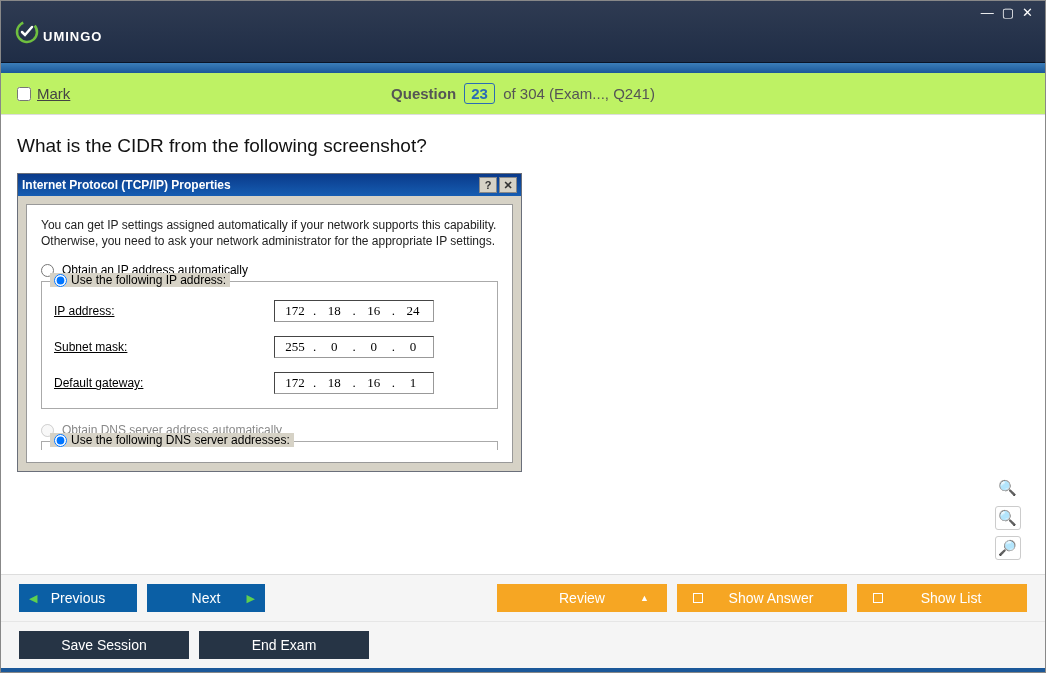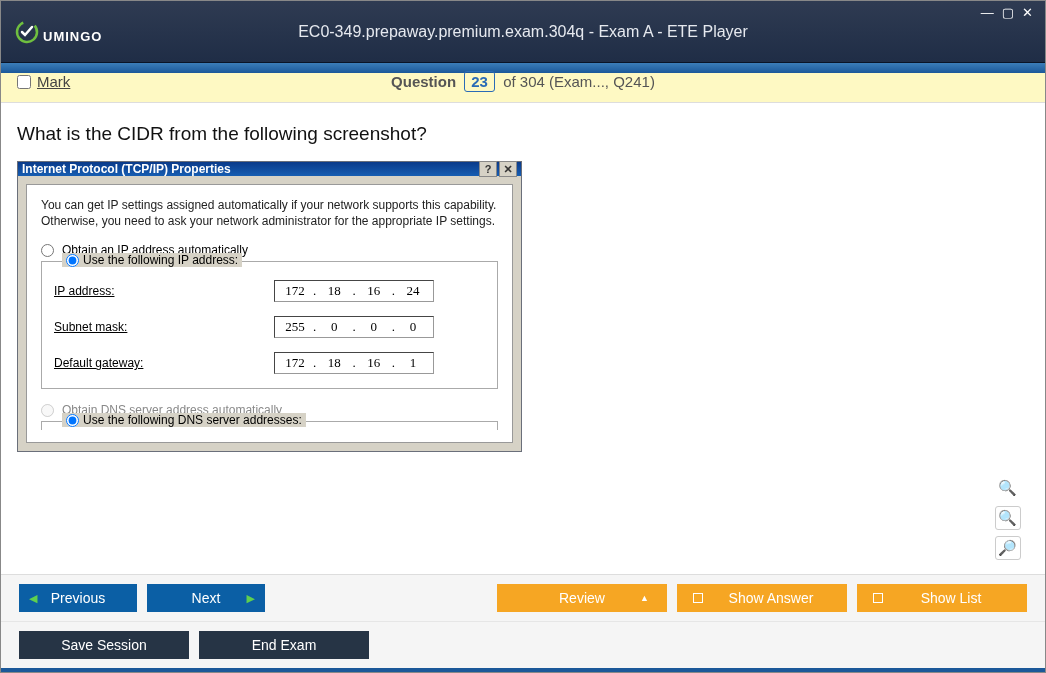--- a/index.html
+++ b/index.html
@@ -5,40 +5,40 @@
 * { box-sizing: border-box; margin: 0; padding: 0; }
 body { font-family: "Segoe UI", Arial, sans-serif; background: #fff; width: 1046px; height: 673px; overflow: hidden; display: flex; flex-direction: column; border: 1px solid #888;}
 .titlebar { background: linear-gradient(to bottom, #2f3b52 0%, #1f2d46 100%); height: 62px; display: flex; align-items: center; padding: 0 14px; position: relative; border-bottom: 1px solid #0a1426;}
 .logo { display:flex; align-items:flex-end; gap:4px;}
 .logo-mark { width: 24px; height: 24px; }
 .logo-text { color: #fff; font-weight: 600; letter-spacing: 1px; font-size: 13px; }
 .app-title { color: #e6e9ef; font-size: 16px; position:absolute; left:0; right:0; text-align:center; }
 .window-controls { position:absolute; right:10px; top:4px; color:#fff; font-size:13px; font-family: Arial; letter-spacing:2px; display:flex; gap:6px;}
 .window-controls span { cursor:pointer;}
 .blue-bar { height: 10px; background: linear-gradient(to bottom, #3b7db8, #1b5899); }
-.question-bar { background:#fef9c3; border-bottom: 1px solid #ddd; height:30px; display:flex; align-items:flex-start; justify-content:center; position:relative; font-size:15px; color:#555;}
+.question-bar { background:#bef264; border-bottom: 1px solid #ddd; height:42px; display:flex; align-items:center; justify-content:center; position:relative; font-size:15px; color:#555;}
 .mark-box { position:absolute; left:16px; display:flex; align-items:center; gap:6px; color:#444;}
 .mark-box input { width:14px; height:14px;}
 .mark-box span { text-decoration: underline; text-decoration-color:#444;}
 .q-num { border:1.5px solid #2a6bb6; border-radius:3px; padding:1px 6px; color:#2a6bb6; font-weight:600; margin:0 4px;}
 .content { flex:1; overflow:hidden; position:relative; padding:20px 16px;}
 .question-text { font-size: 19px; color:#111; margin-bottom:16px;}
 .tcpip-window { width: 505px; border:1px solid #6a6f7a; font-family: Tahoma, sans-serif; font-size:12px; background:#d6d2c6;}
-.tcpip-titlebar { height:14px; background: linear-gradient(to bottom, #0a3a8a, #165db2); color:#fff; font-weight:bold; display:flex; align-items:center; padding:0 4px; font-size:12px;}
+.tcpip-titlebar { height:22px; background: linear-gradient(to bottom, #0a3a8a, #165db2); color:#fff; font-weight:bold; display:flex; align-items:center; padding:0 4px; font-size:12px;}
 .tcpip-titlebar .ttl { flex:1;}
 .tcpip-titlebar .btn { width:18px; height:16px; background:#d6d2c6; border:1px solid #888; color:#333; display:flex; align-items:center; justify-content:center; margin-left:2px; font-size:11px; font-weight:bold; cursor:pointer;}
 .tcpip-body { background:#d6d2c6; padding:8px;}
 .tab-row { display:flex; margin-bottom:0; position:relative; top:1px;}
 .tab { background:#d6d2c6; border:1px solid #999; border-bottom:none; padding:3px 10px; font-size:12px; border-radius:2px 2px 0 0;}
 .tab-content { border:1px solid #999; background:#ffffff; padding:12px 14px;}
 .desc { font-size:12px; color:#222; line-height:1.35; margin-bottom:14px;}
 .radio-line { display:flex; align-items:center; gap:6px; font-size:12px; margin-bottom:4px;}
 .radio-line input { margin-right:2px;}
 .fieldset { border:1px solid #aaa; padding:8px 12px 10px; margin-top:2px; position:relative;}
-.fieldset .legend { position:absolute; top:-9px; left:20px; background:#d6d2c6; padding:0 4px; font-size:12px; display:flex; align-items:center; gap:4px;}
+.fieldset .legend { position:absolute; top:-9px; left:8px; background:#d6d2c6; padding:0 4px; font-size:12px; display:flex; align-items:center; gap:4px;}
 .ip-row { display:flex; align-items:center; margin:10px 0 14px;}
 .ip-label { width:220px; font-size:12px; text-decoration: underline; text-decoration-thickness:0; }
 .ip-input { display:flex; border:1px inset #999; background:#fff; width:160px; padding:2px 4px;}
 .ip-input span { flex:1; text-align:center; font-size:13px; font-family: Tahoma;}
 .ip-input .dot { flex:0 0 auto; padding:0 2px;}
 .disabled { color:#888;}
 .zoom-tools { position:absolute; right:24px; bottom:14px; display:flex; flex-direction:column; gap:6px;}
 .zoom-tools .tool { width:26px; height:24px; border:1px solid #ccc; border-radius:3px; display:flex; align-items:center; justify-content:center; background:#fff; cursor:pointer; color:#888; font-size:15px;}
 .zoom-tools .tool.noborder { border:none;}
 .footer1, .footer2 { background:#f5f5f5; border-top:1px solid #ddd; padding:9px 18px; display:flex; gap:10px; align-items:center;}
@@ -67,21 +67,20 @@
     <span>▢</span>
     <span>✕</span>
   </div>
   <div class="logo">
     <svg class="logo-mark" viewBox="0 0 24 24">
       <circle cx="12" cy="12" r="10" fill="none" stroke="#6fbf3f" stroke-width="2.5" stroke-dasharray="50 20" transform="rotate(-40 12 12)"></circle>
       <path d="M7 12 l3 3 l7 -8" fill="none" stroke="#fff" stroke-width="2.5" stroke-linecap="round"></path>
     </svg>
     <span class="logo-text">UMINGO</span>
   </div>
-  <div class="app-title">EC0-349.prepaway.premium.exam.304q - Exam A - ETE Player</div>
 </div>
 <div class="blue-bar"></div>
 
 <div class="question-bar">
   <div class="mark-box">
     <input type="checkbox" style="">
     <span>Mark</span>
   </div>
   <div>
     <b>Question</b>

